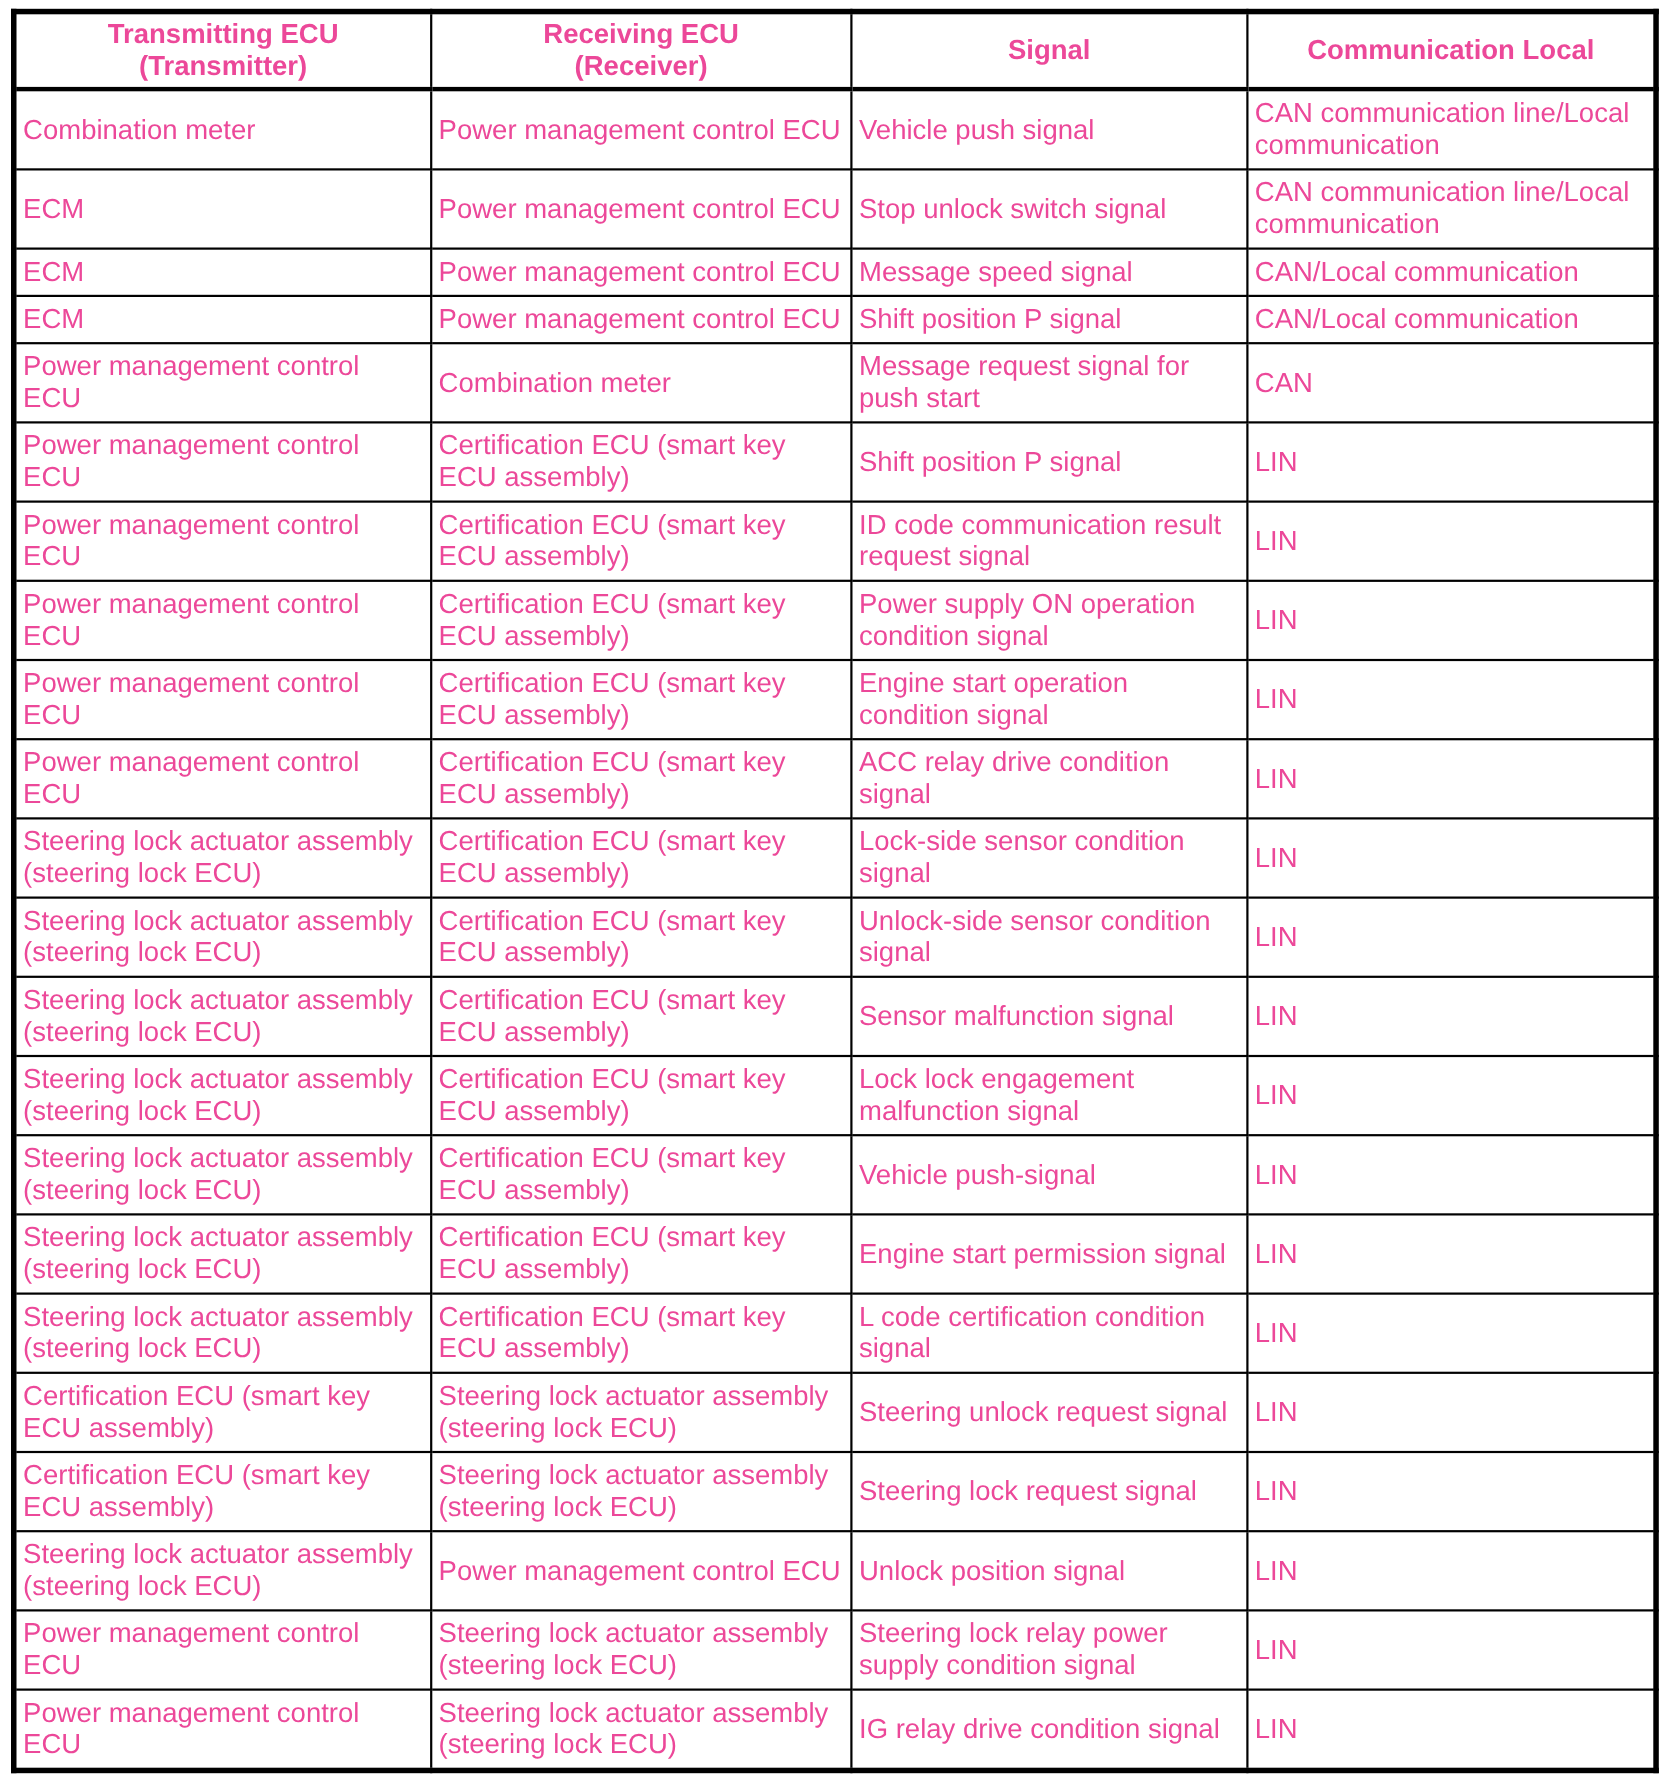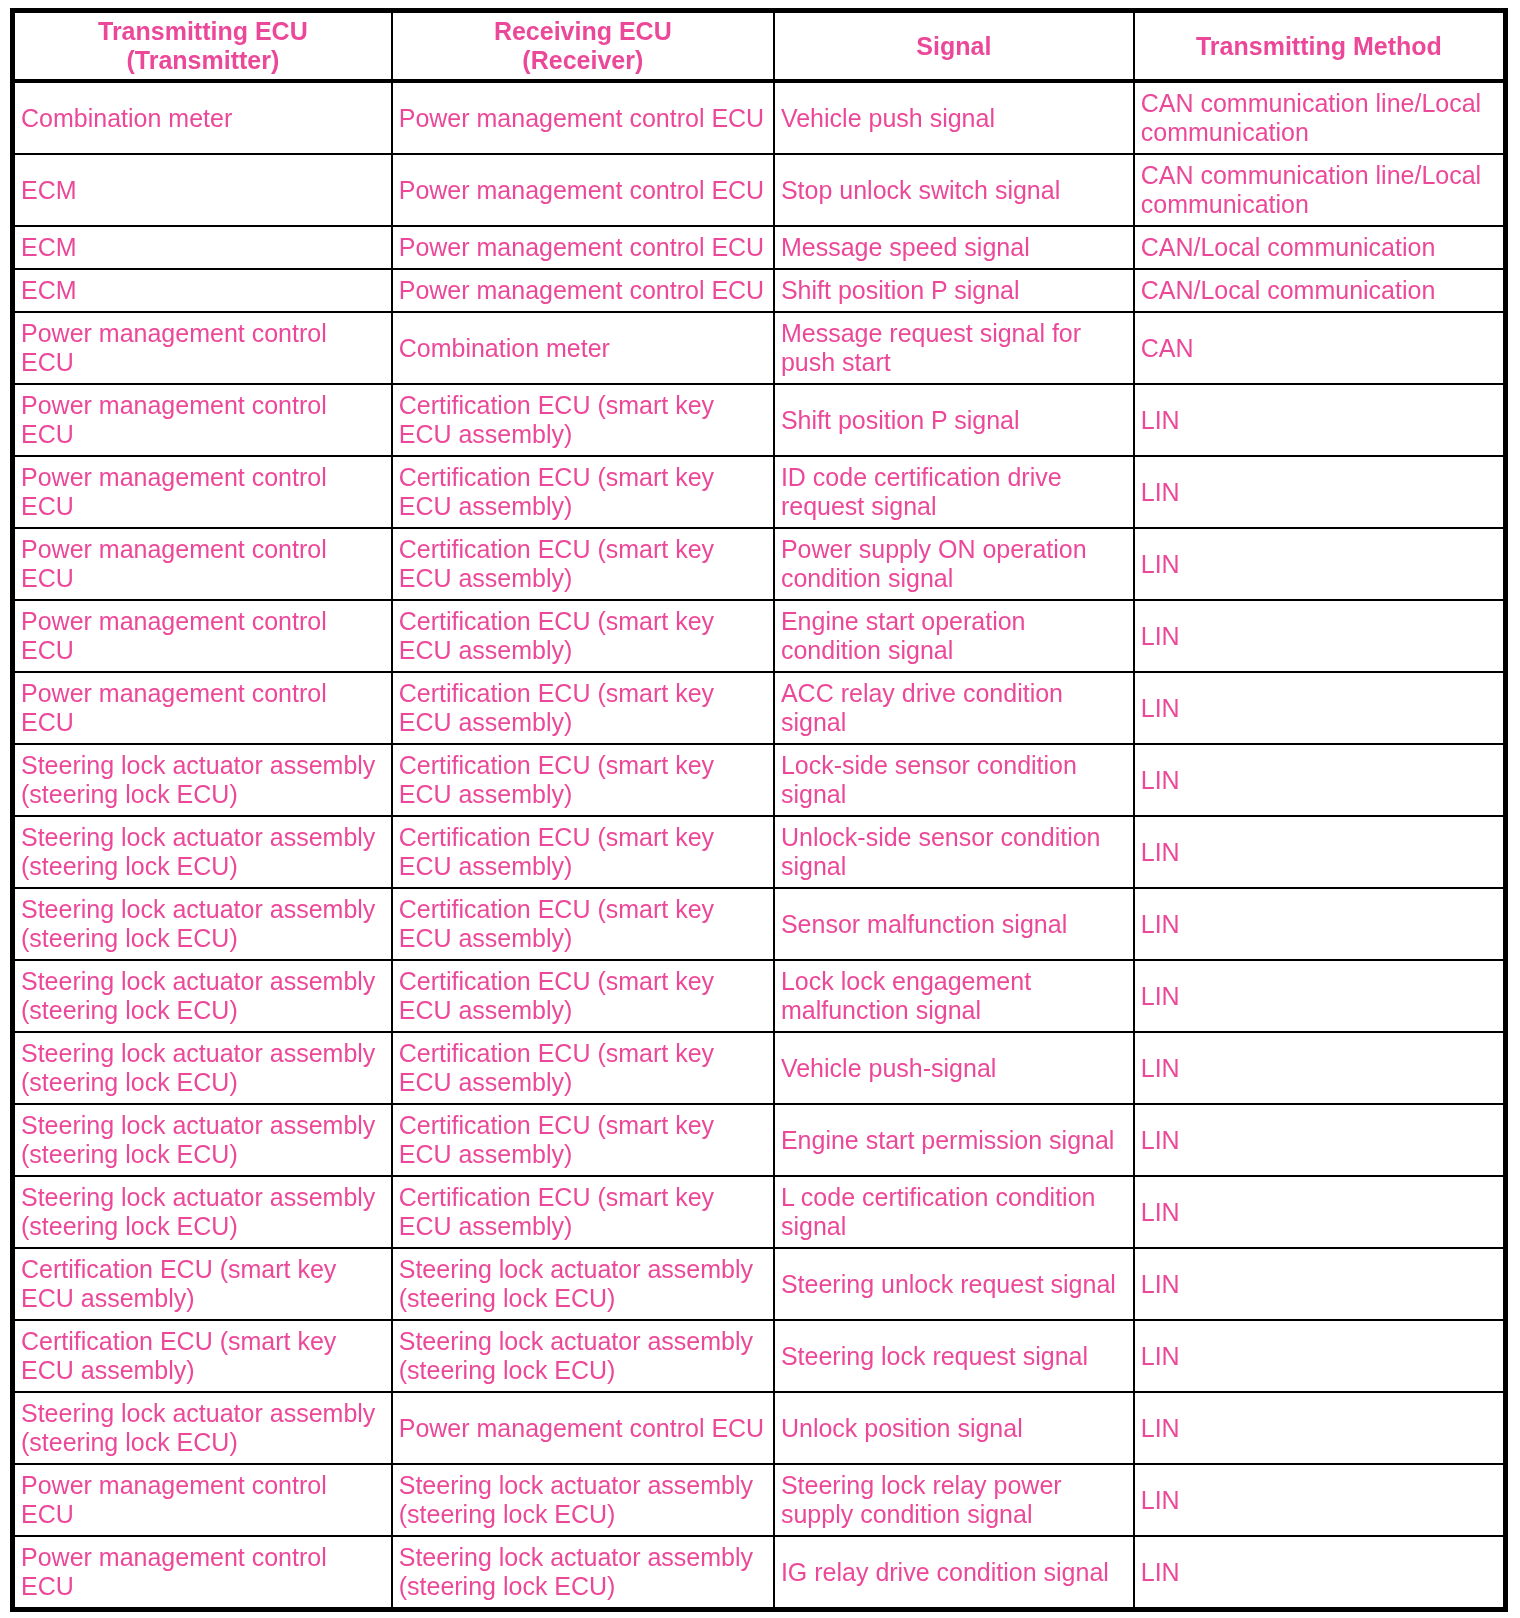--- a/index.html
+++ b/index.html
@@ -57,21 +57,21 @@
         <col class="c3">
         <col class="c4">
     </colgroup>
     <thead>
       <tr>
         <th>Transmitting ECU
 (Transmitter)</th>
         <th>Receiving ECU
 (Receiver)</th>
         <th>Signal</th>
-        <th>Transmitting Method</th>
+        <th>Communication Local</th>
       </tr>
     </thead>
     <tbody>
         <tr>
           <td>Combination meter</td>
           <td>Power management control ECU</td>
           <td>Vehicle push signal</td>
           <td>CAN communication line/Local communication</td>
         </tr>
         <tr>
@@ -100,21 +100,21 @@
         </tr>
         <tr>
           <td>Power management control ECU</td>
           <td>Certification ECU (smart key ECU assembly)</td>
           <td>Shift position P signal</td>
           <td>LIN</td>
         </tr>
         <tr>
           <td>Power management control ECU</td>
           <td>Certification ECU (smart key ECU assembly)</td>
-          <td>ID code certification drive request signal</td>
+          <td>ID code communication result request signal</td>
           <td>LIN</td>
         </tr>
         <tr>
           <td>Power management control ECU</td>
           <td>Certification ECU (smart key ECU assembly)</td>
           <td>Power supply ON operation condition signal</td>
           <td>LIN</td>
         </tr>
         <tr>
           <td>Power management control ECU</td>

